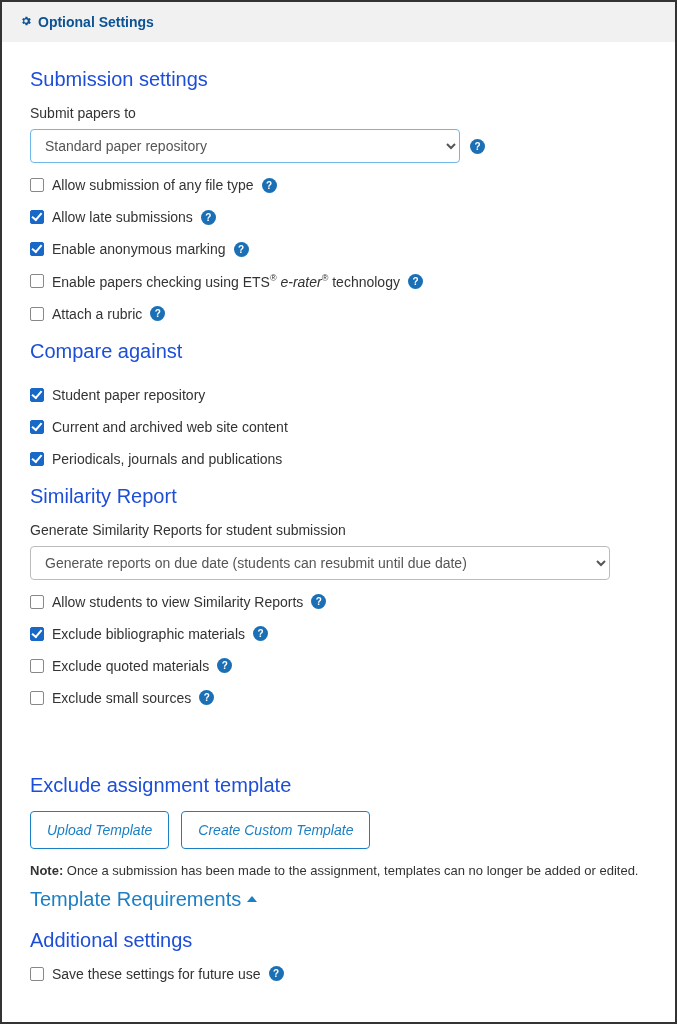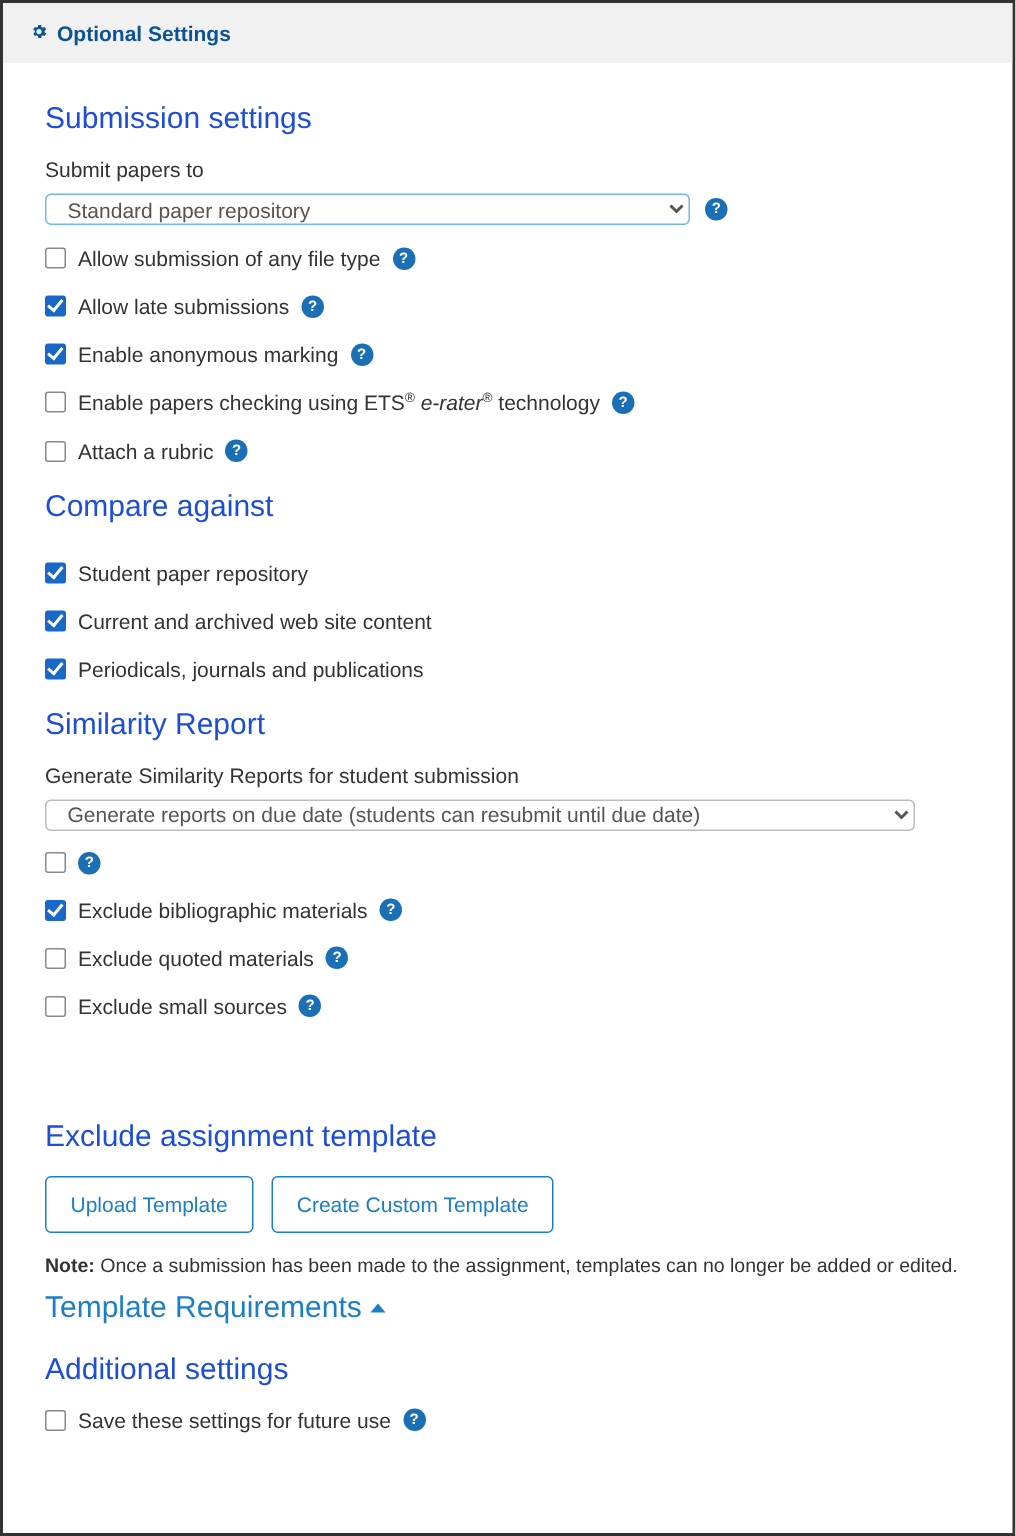--- a/index.html
+++ b/index.html
@@ -49,21 +49,21 @@
     margin-bottom: 8px;
   }
   .select-row {
     display: flex;
     align-items: center;
     gap: 10px;
     margin-bottom: 14px;
   }
   select {
     width: 430px;
-    height: 21px;
+    height: 34px;
     border: 1px solid #6eb7e8;
     border-radius: 4px;
     background: #fff;
     color: #555;
     font-size: 14px;
     padding: 0 10px;
     outline: none;
   }
   select.wide {
     width: 580px;
@@ -127,20 +127,21 @@
     margin-bottom: 14px;
   }
   .btn-outline {
     border: 1px solid #1b7fc4;
     color: #1b7fc4;
     background: #fff;
     border-radius: 4px;
     padding: 10px 16px;
     font-size: 14px;
     cursor: pointer;
+    font-style: italic;
   }
   .note {
     font-size: 13px;
     color: #333;
     margin-bottom: 10px;
   }
   .note b { font-weight: bold; }
   .link-toggle {
     color: #1b7fc4;
     font-size: 20px;
@@ -243,20 +244,21 @@
 
     <div class="field-label">Generate Similarity Reports for student submission</div>
     <div class="select-row">
       <select class="wide">
         <option>Generate reports on due date (students can resubmit until due date)</option>
       </select>
     </div>
 
     <div class="check-row">
       <span class="cb"></span>
+      <label>Allow students to view Similarity Reports</label>
       <span class="help">?</span>
     </div>
 
     <div class="check-row">
       <span class="cb checked"></span>
       <label>Exclude bibliographic materials</label>
       <span class="help">?</span>
     </div>
 
     <div class="check-row">

